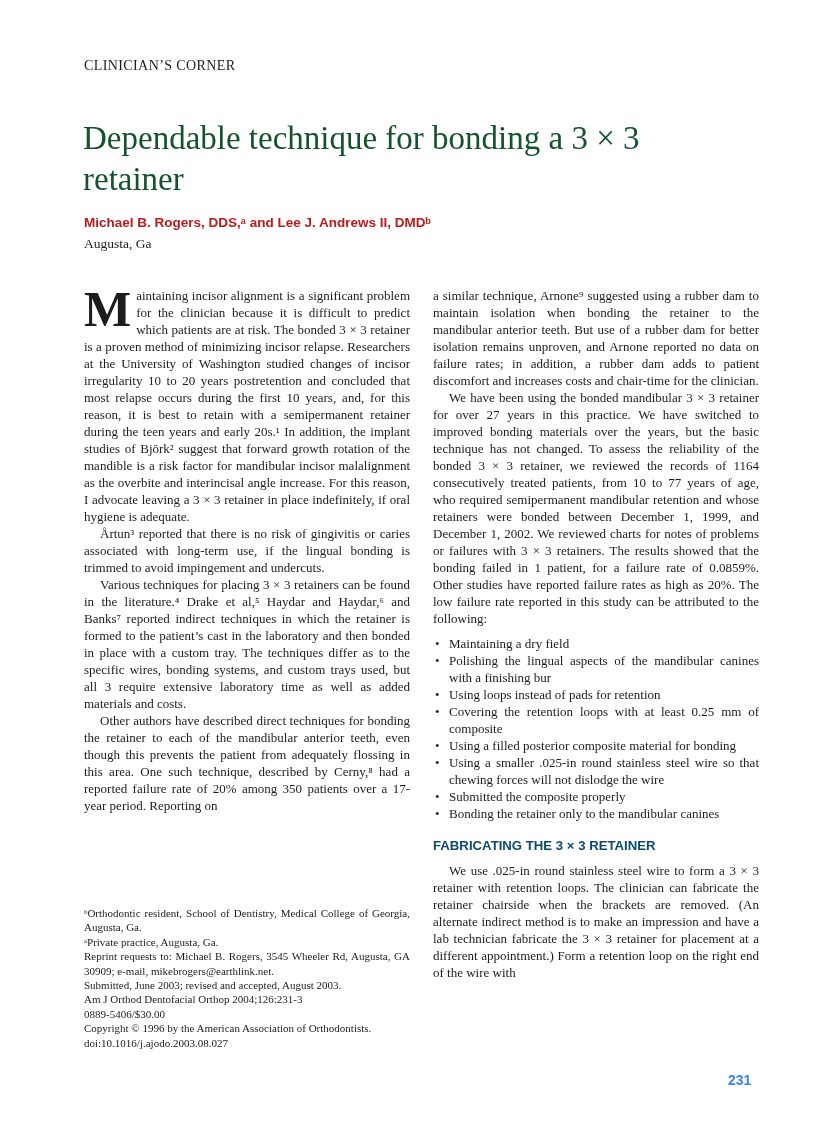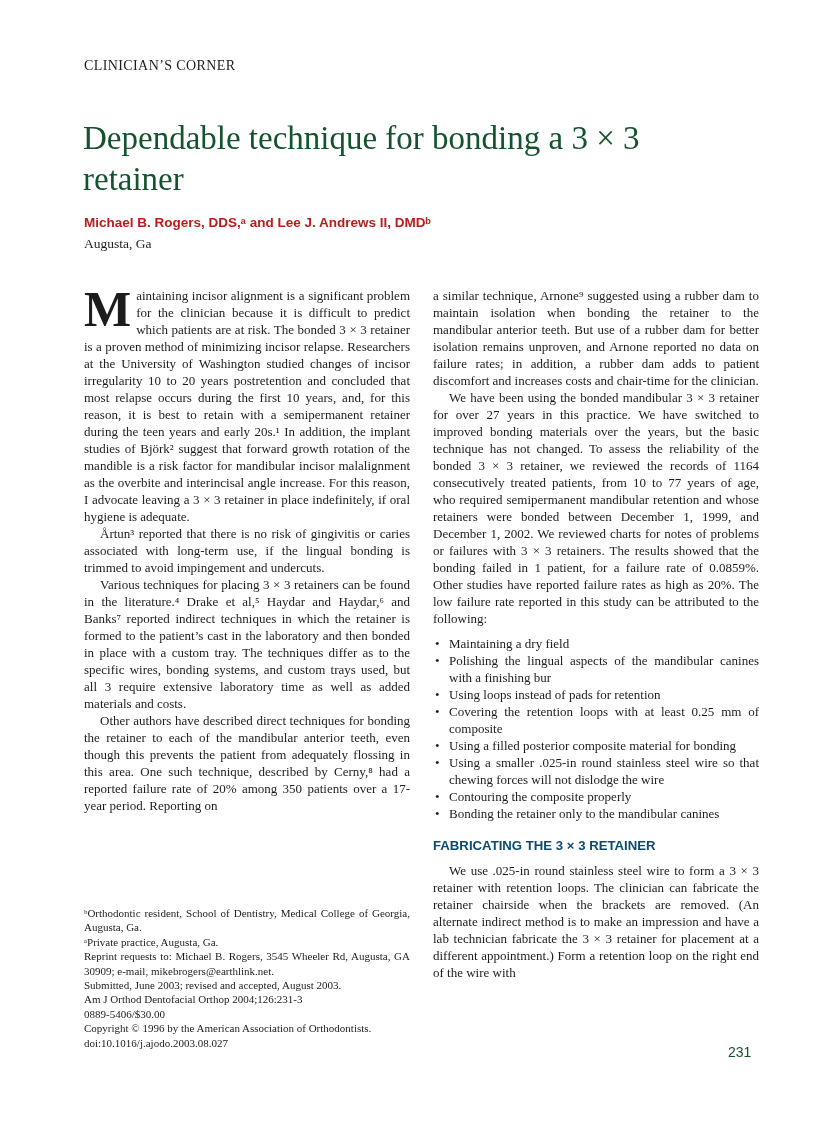--- a/index.html
+++ b/index.html
@@ -104,25 +104,25 @@
     top: 906px;
     width: 326px;
     font-size: 11px;
     line-height: 14.4px;
     text-align: justify;
   }
   .footnotes .fn-line { margin: 0; }
   .page-number {
     position: absolute;
     left: 728px;
-    top: 1044px;
+    top: 1072px;
     font-family: "Liberation Sans", "DejaVu Sans", sans-serif;
-    font-weight: normal;
+    font-weight: bold;
     font-size: 14px;
-    color: #14532d;
+    color: #3b82f6;
   }
 </style>
 </head>
 <body>
 
 <div class="page">
 
   <div class="eyebrow">CLINICIAN’S CORNER</div>
 
   <h1 class="article-title">Dependable technique for bonding a 3 × 3 retainer</h1>
@@ -145,21 +145,21 @@
       <p>a similar technique, Arnone⁹ suggested using a rubber dam to maintain isolation when bonding the retainer to the mandibular anterior teeth. But use of a rubber dam for better isolation remains unproven, and Arnone reported no data on failure rates; in addition, a rubber dam adds to patient discomfort and increases costs and chair-time for the clinician.</p>
       <p class="indent">We have been using the bonded mandibular 3 × 3 retainer for over 27 years in this practice. We have switched to improved bonding materials over the years, but the basic technique has not changed. To assess the reliability of the bonded 3 × 3 retainer, we reviewed the records of 1164 consecutively treated patients, from 10 to 77 years of age, who required semipermanent mandibular retention and whose retainers were bonded between December 1, 1999, and December 1, 2002. We reviewed charts for notes of problems or failures with 3 × 3 retainers. The results showed that the bonding failed in 1 patient, for a failure rate of 0.0859%. Other studies have reported failure rates as high as 20%. The low failure rate reported in this study can be attributed to the following:</p>
 
       <ul class="bullets">
         <li><span class="bullet-dot">•</span><span>Maintaining a dry field</span></li>
         <li><span class="bullet-dot">•</span><span>Polishing the lingual aspects of the mandibular canines with a finishing bur</span></li>
         <li><span class="bullet-dot">•</span><span>Using loops instead of pads for retention</span></li>
         <li><span class="bullet-dot">•</span><span>Covering the retention loops with at least 0.25 mm of composite</span></li>
         <li><span class="bullet-dot">•</span><span>Using a filled posterior composite material for bonding</span></li>
         <li><span class="bullet-dot">•</span><span>Using a smaller .025-in round stainless steel wire so that chewing forces will not dislodge the wire</span></li>
-        <li><span class="bullet-dot">•</span><span>Contouring the composite properly</span></li>
+        <li><span class="bullet-dot">•</span><span>Submitted the composite properly</span></li>
         <li><span class="bullet-dot">•</span><span>Bonding the retainer only to the mandibular canines</span></li>
       </ul>
 
       <div class="section-heading">FABRICATING THE 3 × 3 RETAINER</div>
 
       <p class="indent">We use .025-in round stainless steel wire to form a 3 × 3 retainer with retention loops. The clinician can fabricate the retainer chairside when the brackets are removed. (An alternate indirect method is to make an impression and have a lab technician fabricate the 3 × 3 retainer for placement at a different appointment.) Form a retention loop on the right end of the wire with</p>
     </div>
 
   </div>
 

